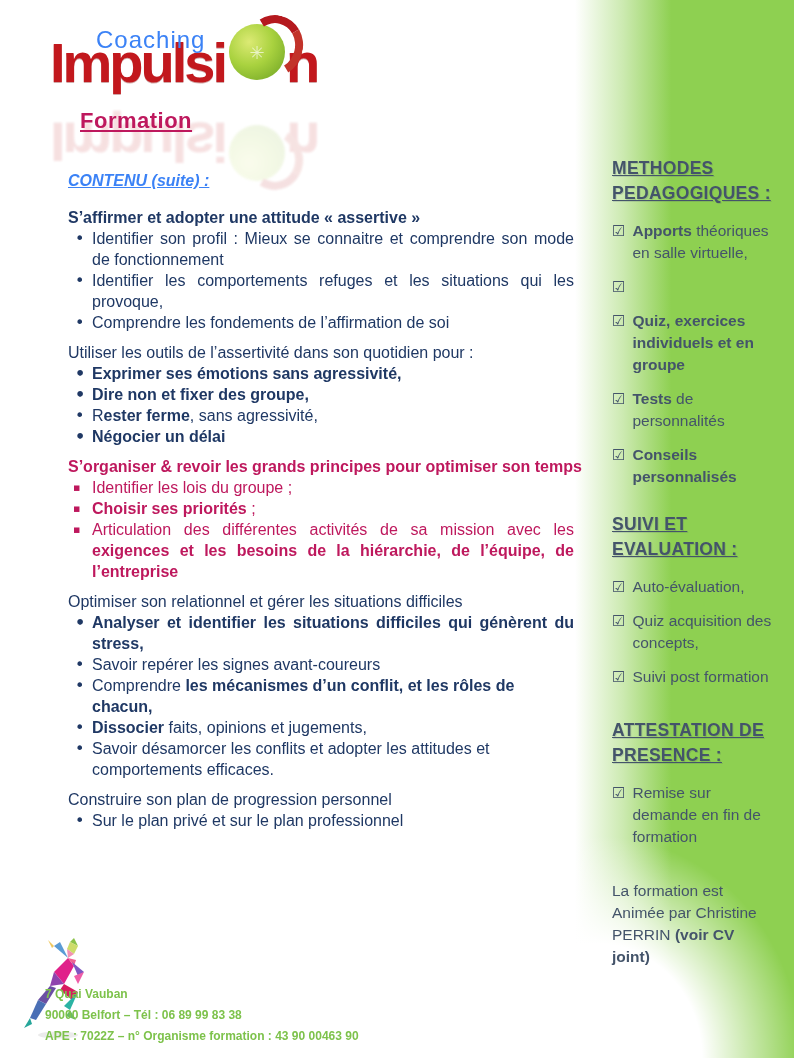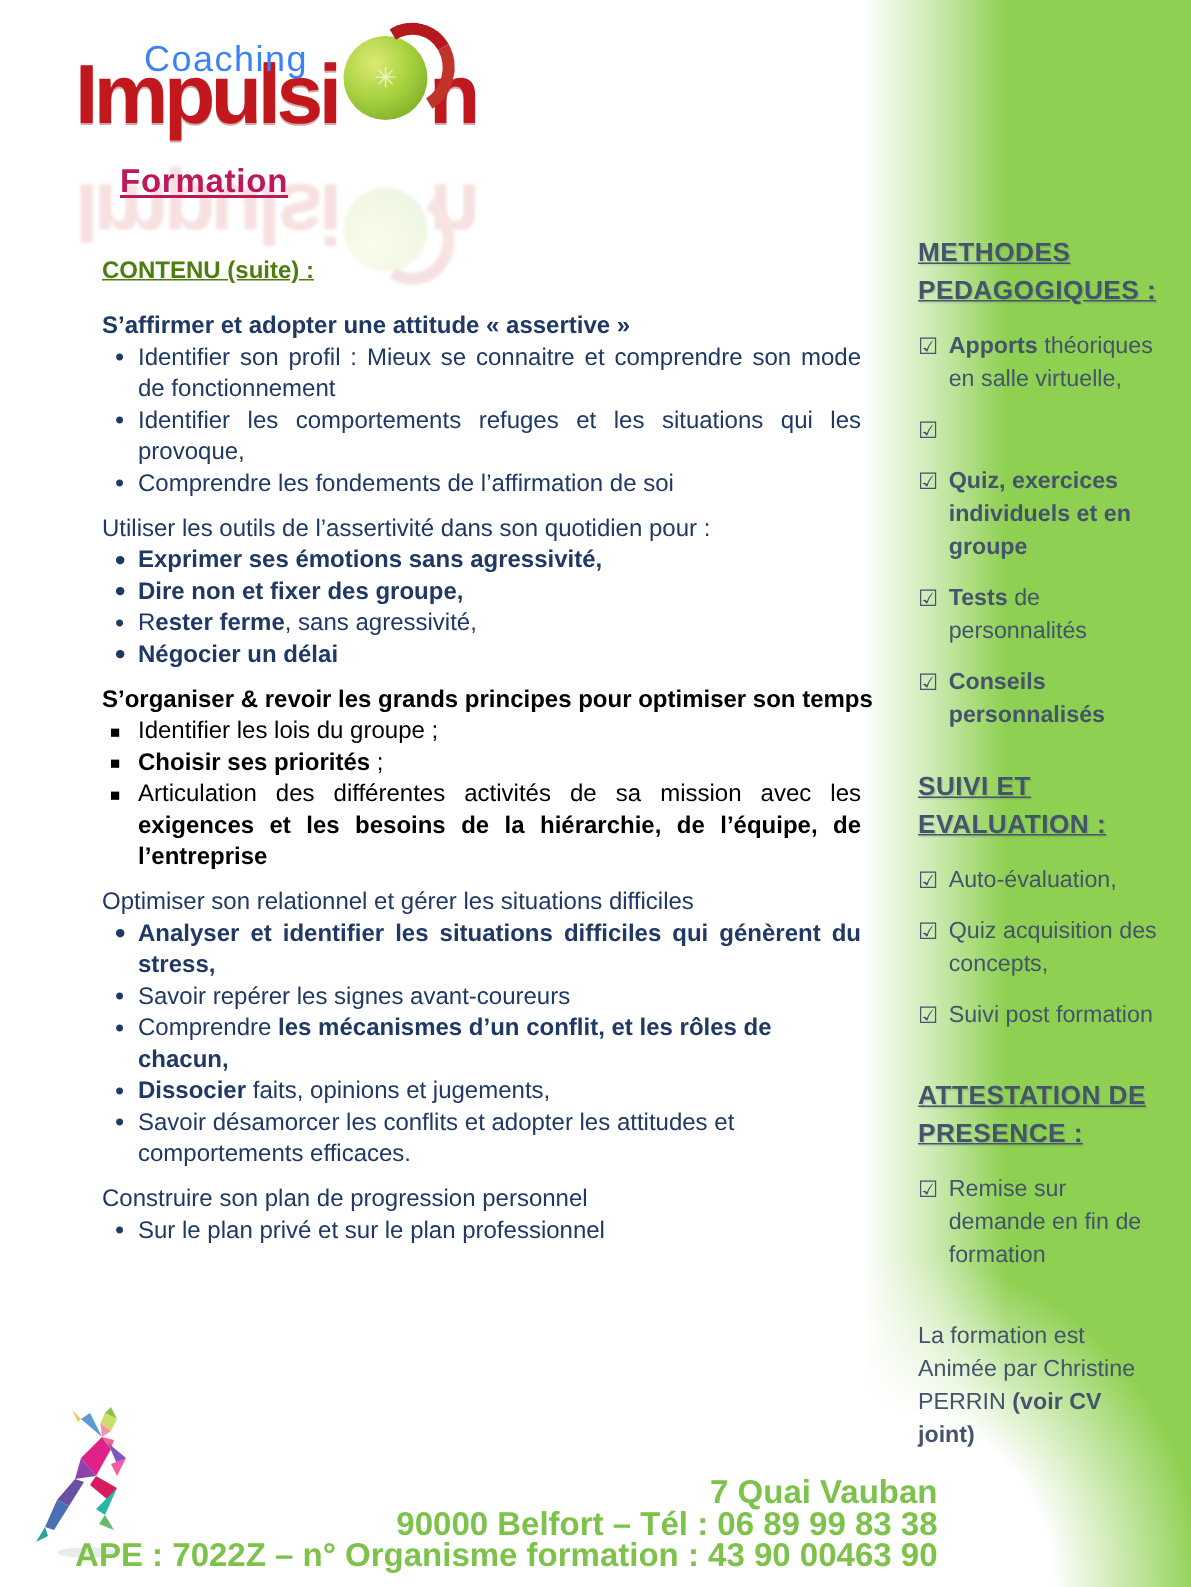--- a/index.html
+++ b/index.html
@@ -52,48 +52,48 @@
   
   .main {
     position:absolute; left:68px; top:170px; width:506px; z-index:2;
     color:#1f3864; font-size:16px; line-height:21px;
   }
   .main p { margin:0; }
   .main ul { margin:0; padding:0; list-style:none; }
   .main li { position:relative; padding-left:24px; margin:0; }
   .main li.dot::before { content:"\2022"; position:absolute; left:7px; top:0; font-family:"DejaVu Sans",sans-serif; }
   .main li.sq::before  { content:"\25AA"; position:absolute; left:5px; top:0; font-size:11px; font-family:"DejaVu Sans",sans-serif; }
-  .doc-title { font-weight:bold; text-decoration:underline; color:#4d7c0f; }
+  .doc-title { font-weight:bold; text-decoration:underline; color:#3b82f6;font-style:italic; }
   .sec { margin-top:9px; }
   .sec.first { margin-top:16px; }
   .sec-h { white-space:nowrap; }
   .b { font-weight:bold; }
   .justify { text-align:justify; }
-  .slate, .slate li { color:#000000; }
+  .slate, .slate li { color:#be185d; }
 
   
   .sidebar {
     position:absolute; left:612px; top:156px; width:164px; z-index:2;
     color:#44546a; font-size:15.5px; line-height:22px;
   }
   .sb-h {
     margin:0 0 14px 0; font-size:17.5px; font-weight:bold; line-height:25px;
     text-decoration:underline; letter-spacing:.3px; color:#44546a;
     text-shadow:1px 1px 0 rgba(68,84,106,.18);
   }
   .sb-h.mt1 { margin-top:24px; }
   .sb-h.mt2 { margin-top:30px; }
   .sb-item { display:flex; gap:7px; margin-bottom:12px; }
   .sb-check { flex:0 0 auto; font-family:"DejaVu Sans", sans-serif; font-size:15px; }
   .sb-note { margin-top:32px; line-height:22px; }
 
   
   .footer {
     position:absolute; left:45px; top:984px; width:580px; z-index:2;
-    text-align:right; color:#7dc24b; font-weight:bold; font-size:22px; line-height:21px;
+    text-align:left; color:#7dc24b; font-weight:bold; font-size:12px; line-height:21px;
   }
   .runner { position:absolute; left:24px; top:936px; width:70px; height:105px; z-index:2; }
 </style>
 </head>
 <body>
 
 <div id="page">
 
   <div class="green-band"></div>
   <div class="green-band-fade"></div>

